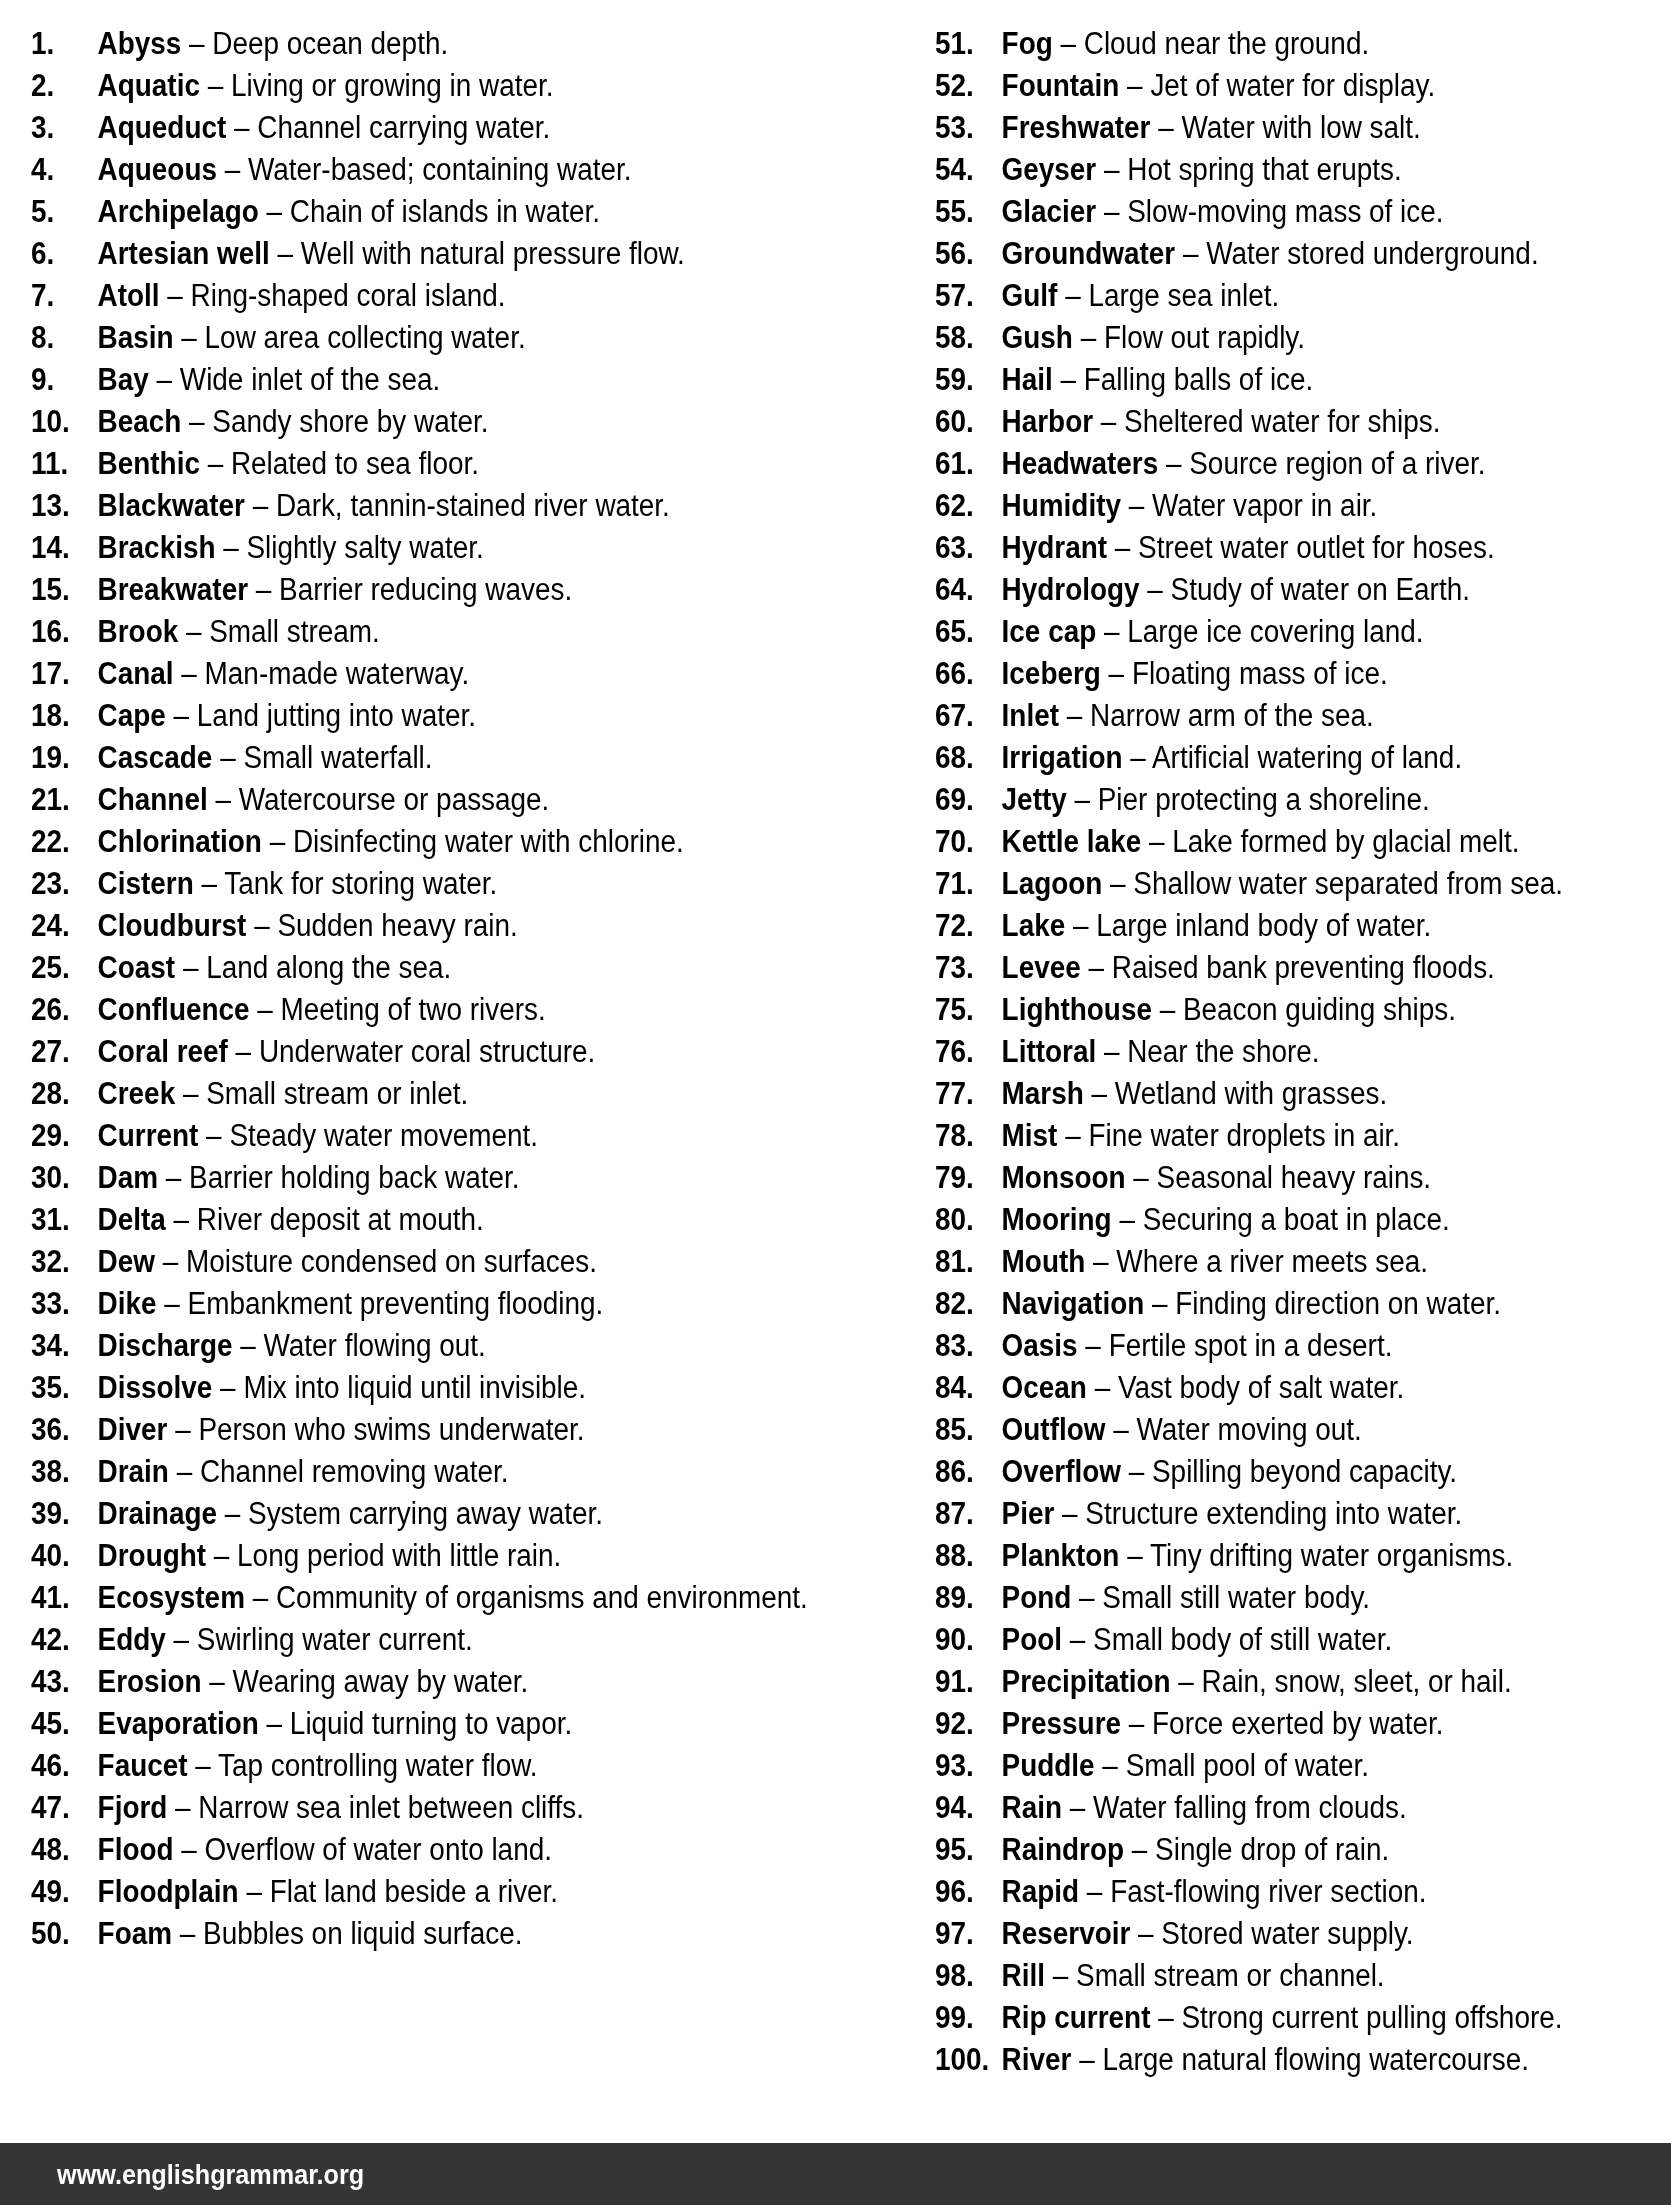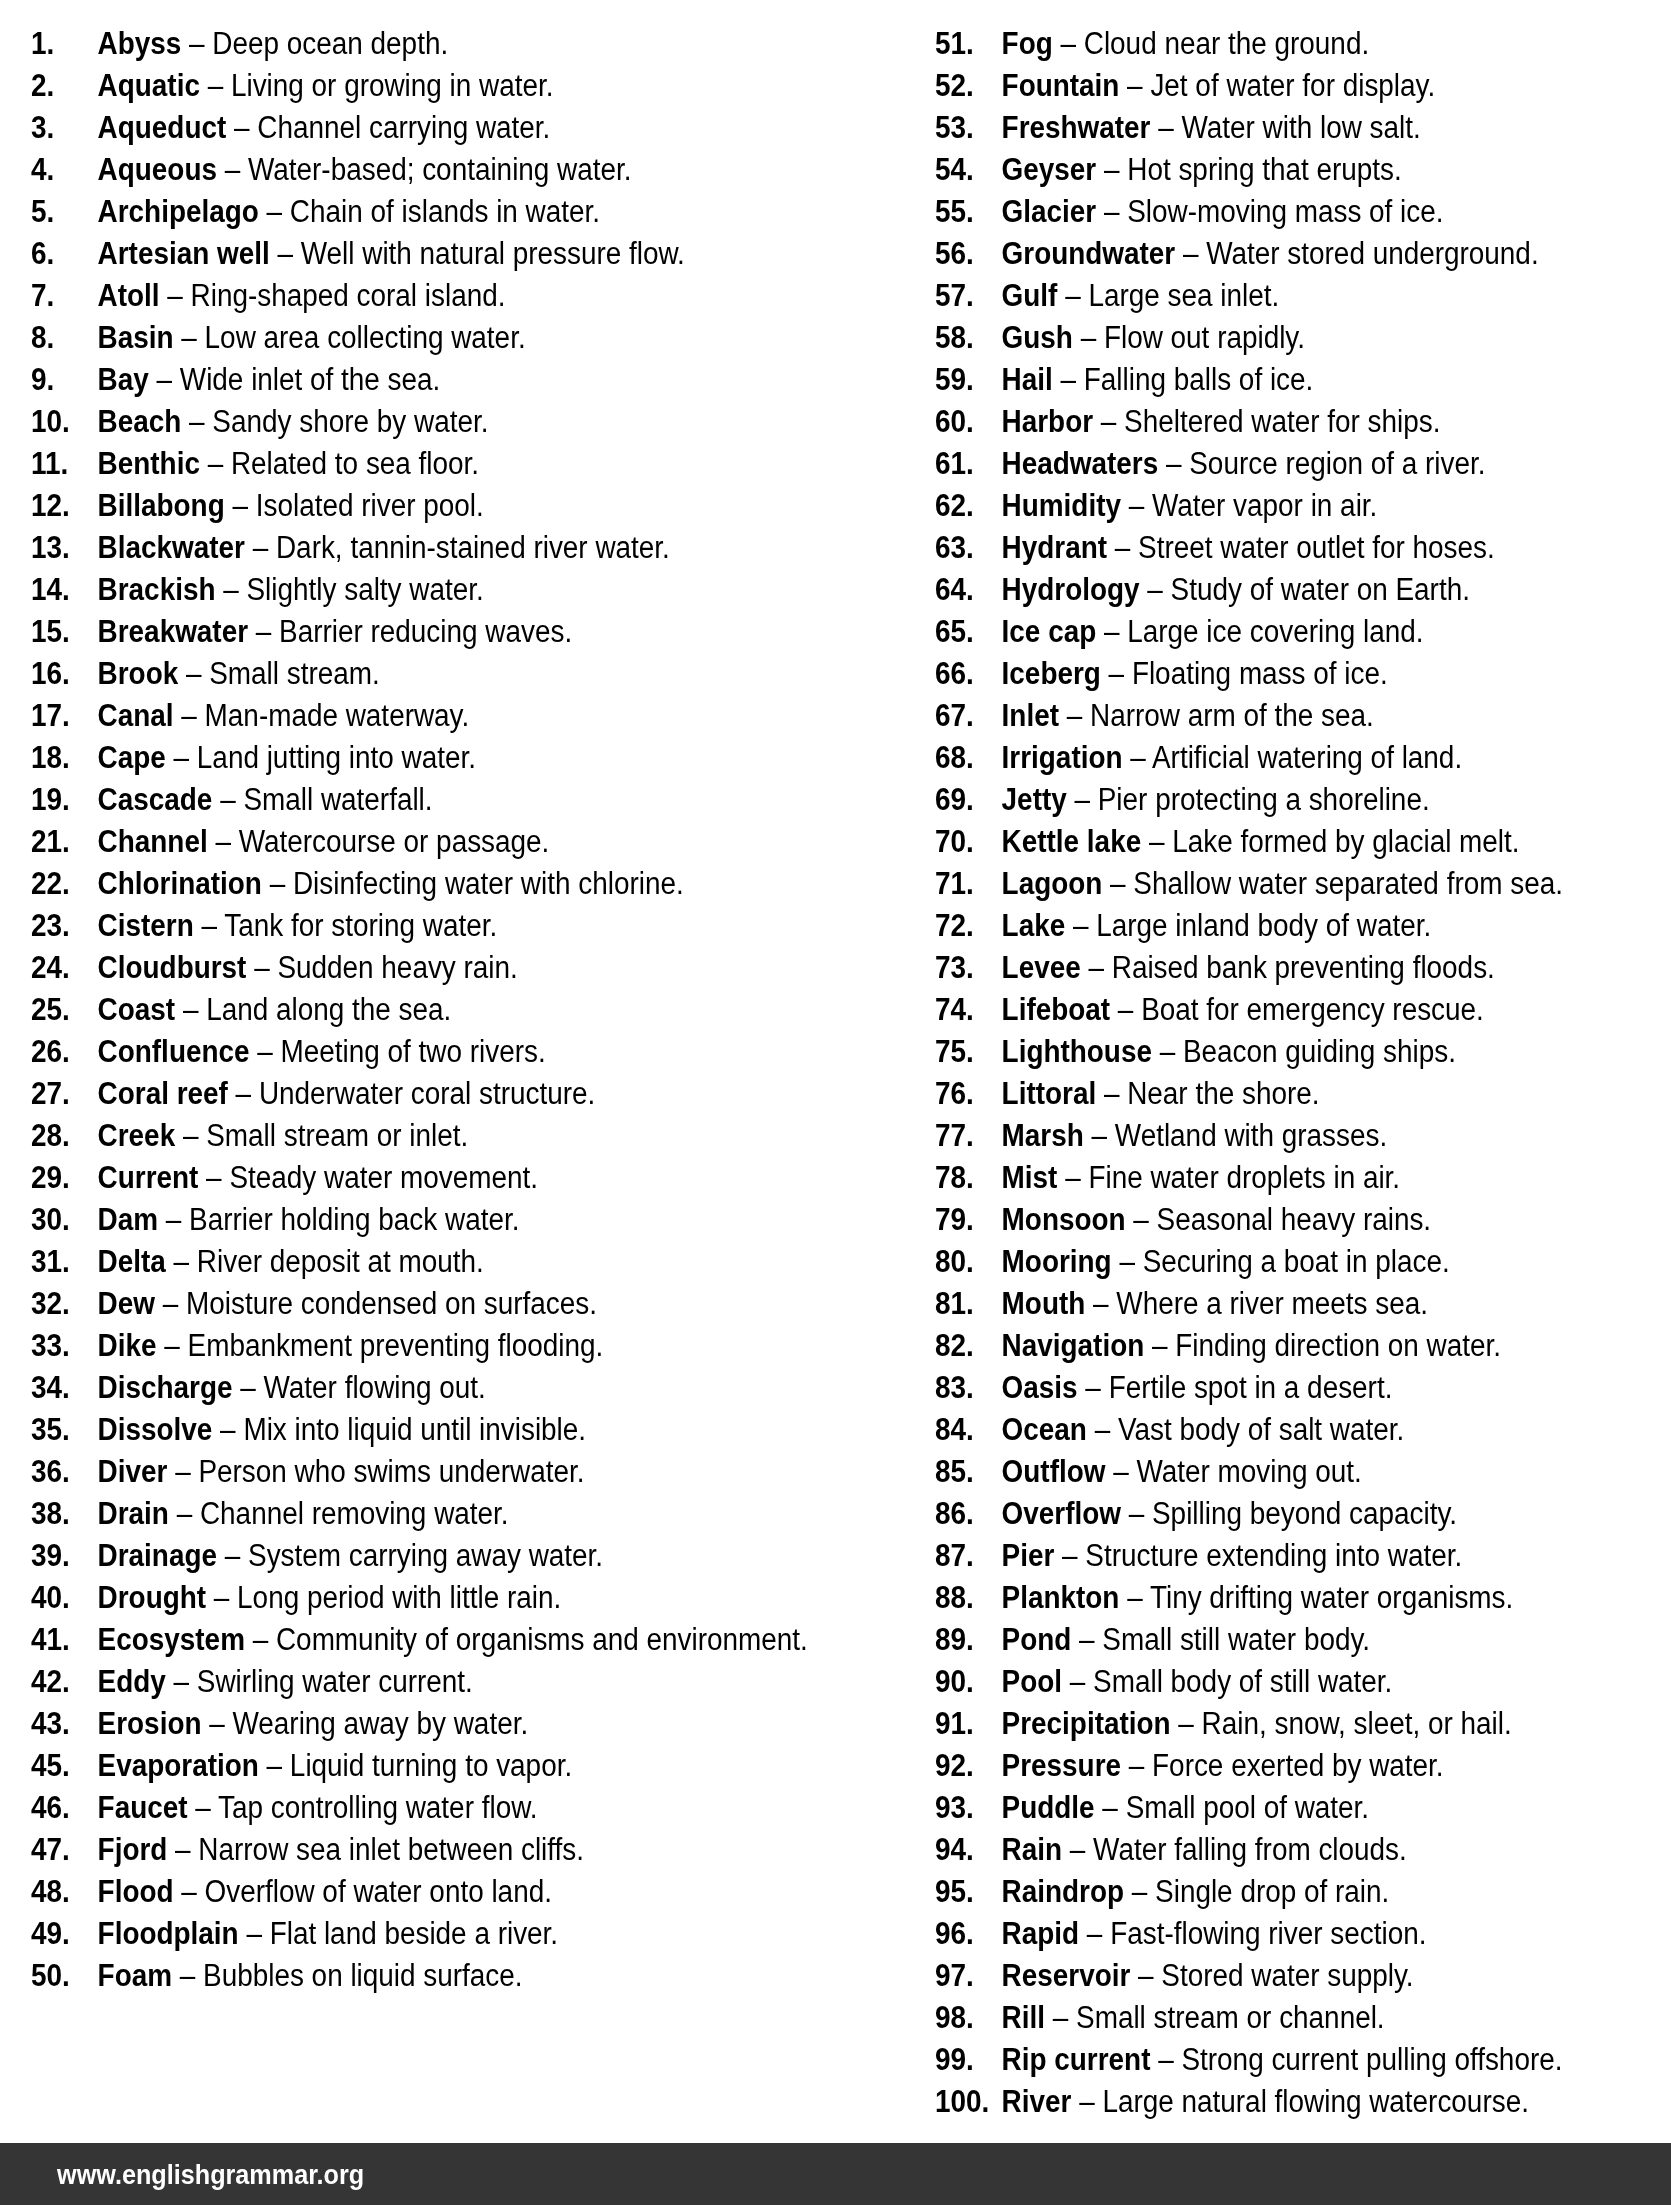--- a/index.html
+++ b/index.html
@@ -26,21 +26,20 @@
     <div class="item"><span class="inner"><span class="num">2.</span><span class="term">Aquatic</span><span class="sep" style="white-space: pre;"> – </span><span class="def">Living or growing in water.</span></span></div>
     <div class="item"><span class="inner"><span class="num">3.</span><span class="term">Aqueduct</span><span class="sep" style="white-space: pre;"> – </span><span class="def">Channel carrying water.</span></span></div>
     <div class="item"><span class="inner"><span class="num">4.</span><span class="term">Aqueous</span><span class="sep" style="white-space: pre;"> – </span><span class="def">Water-based; containing water.</span></span></div>
     <div class="item"><span class="inner"><span class="num">5.</span><span class="term">Archipelago</span><span class="sep" style="white-space: pre;"> – </span><span class="def">Chain of islands in water.</span></span></div>
     <div class="item"><span class="inner"><span class="num">6.</span><span class="term">Artesian well</span><span class="sep" style="white-space: pre;"> – </span><span class="def">Well with natural pressure flow.</span></span></div>
     <div class="item"><span class="inner"><span class="num">7.</span><span class="term">Atoll</span><span class="sep" style="white-space: pre;"> – </span><span class="def">Ring-shaped coral island.</span></span></div>
     <div class="item"><span class="inner"><span class="num">8.</span><span class="term">Basin</span><span class="sep" style="white-space: pre;"> – </span><span class="def">Low area collecting water.</span></span></div>
     <div class="item"><span class="inner"><span class="num">9.</span><span class="term">Bay</span><span class="sep" style="white-space: pre;"> – </span><span class="def">Wide inlet of the sea.</span></span></div>
     <div class="item"><span class="inner"><span class="num">10.</span><span class="term">Beach</span><span class="sep" style="white-space: pre;"> – </span><span class="def">Sandy shore by water.</span></span></div>
     <div class="item"><span class="inner"><span class="num">11.</span><span class="term">Benthic</span><span class="sep" style="white-space: pre;"> – </span><span class="def">Related to sea floor.</span></span></div>
-    <div class="item"><span class="inner"><span class="num">12.</span><span class="term">Billabong</span><span class="sep" style="white-space: pre;"> – </span><span class="def">Isolated river pool.</span></span></div>
     <div class="item"><span class="inner"><span class="num">13.</span><span class="term">Blackwater</span><span class="sep" style="white-space: pre;"> – </span><span class="def">Dark, tannin-stained river water.</span></span></div>
     <div class="item"><span class="inner"><span class="num">14.</span><span class="term">Brackish</span><span class="sep" style="white-space: pre;"> – </span><span class="def">Slightly salty water.</span></span></div>
     <div class="item"><span class="inner"><span class="num">15.</span><span class="term">Breakwater</span><span class="sep" style="white-space: pre;"> – </span><span class="def">Barrier reducing waves.</span></span></div>
     <div class="item"><span class="inner"><span class="num">16.</span><span class="term">Brook</span><span class="sep" style="white-space: pre;"> – </span><span class="def">Small stream.</span></span></div>
     <div class="item"><span class="inner"><span class="num">17.</span><span class="term">Canal</span><span class="sep" style="white-space: pre;"> – </span><span class="def">Man-made waterway.</span></span></div>
     <div class="item"><span class="inner"><span class="num">18.</span><span class="term">Cape</span><span class="sep" style="white-space: pre;"> – </span><span class="def">Land jutting into water.</span></span></div>
     <div class="item"><span class="inner"><span class="num">19.</span><span class="term">Cascade</span><span class="sep" style="white-space: pre;"> – </span><span class="def">Small waterfall.</span></span></div>
     <div class="item"><span class="inner"><span class="num">21.</span><span class="term">Channel</span><span class="sep" style="white-space: pre;"> – </span><span class="def">Watercourse or passage.</span></span></div>
     <div class="item"><span class="inner"><span class="num">22.</span><span class="term">Chlorination</span><span class="sep" style="white-space: pre;"> – </span><span class="def">Disinfecting water with chlorine.</span></span></div>
     <div class="item"><span class="inner"><span class="num">23.</span><span class="term">Cistern</span><span class="sep" style="white-space: pre;"> – </span><span class="def">Tank for storing water.</span></span></div>
@@ -87,21 +86,20 @@
     <div class="item"><span class="inner"><span class="num">64.</span><span class="term">Hydrology</span><span class="sep" style="white-space: pre;"> – </span><span class="def">Study of water on Earth.</span></span></div>
     <div class="item"><span class="inner"><span class="num">65.</span><span class="term">Ice cap</span><span class="sep" style="white-space: pre;"> – </span><span class="def">Large ice covering land.</span></span></div>
     <div class="item"><span class="inner"><span class="num">66.</span><span class="term">Iceberg</span><span class="sep" style="white-space: pre;"> – </span><span class="def">Floating mass of ice.</span></span></div>
     <div class="item"><span class="inner"><span class="num">67.</span><span class="term">Inlet</span><span class="sep" style="white-space: pre;"> – </span><span class="def">Narrow arm of the sea.</span></span></div>
     <div class="item"><span class="inner"><span class="num">68.</span><span class="term">Irrigation</span><span class="sep" style="white-space: pre;"> – </span><span class="def">Artificial watering of land.</span></span></div>
     <div class="item"><span class="inner"><span class="num">69.</span><span class="term">Jetty</span><span class="sep" style="white-space: pre;"> – </span><span class="def">Pier protecting a shoreline.</span></span></div>
     <div class="item"><span class="inner"><span class="num">70.</span><span class="term">Kettle lake</span><span class="sep" style="white-space: pre;"> – </span><span class="def">Lake formed by glacial melt.</span></span></div>
     <div class="item"><span class="inner"><span class="num">71.</span><span class="term">Lagoon</span><span class="sep" style="white-space: pre;"> – </span><span class="def">Shallow water separated from sea.</span></span></div>
     <div class="item"><span class="inner"><span class="num">72.</span><span class="term">Lake</span><span class="sep" style="white-space: pre;"> – </span><span class="def">Large inland body of water.</span></span></div>
     <div class="item"><span class="inner"><span class="num">73.</span><span class="term">Levee</span><span class="sep" style="white-space: pre;"> – </span><span class="def">Raised bank preventing floods.</span></span></div>
-    <div class="item"><span class="inner"><span class="num">74.</span><span class="term">Lifeboat</span><span class="sep" style="white-space: pre;"> – </span><span class="def">Boat for emergency rescue.</span></span></div>
     <div class="item"><span class="inner"><span class="num">75.</span><span class="term">Lighthouse</span><span class="sep" style="white-space: pre;"> – </span><span class="def">Beacon guiding ships.</span></span></div>
     <div class="item"><span class="inner"><span class="num">76.</span><span class="term">Littoral</span><span class="sep" style="white-space: pre;"> – </span><span class="def">Near the shore.</span></span></div>
     <div class="item"><span class="inner"><span class="num">77.</span><span class="term">Marsh</span><span class="sep" style="white-space: pre;"> – </span><span class="def">Wetland with grasses.</span></span></div>
     <div class="item"><span class="inner"><span class="num">78.</span><span class="term">Mist</span><span class="sep" style="white-space: pre;"> – </span><span class="def">Fine water droplets in air.</span></span></div>
     <div class="item"><span class="inner"><span class="num">79.</span><span class="term">Monsoon</span><span class="sep" style="white-space: pre;"> – </span><span class="def">Seasonal heavy rains.</span></span></div>
     <div class="item"><span class="inner"><span class="num">80.</span><span class="term">Mooring</span><span class="sep" style="white-space: pre;"> – </span><span class="def">Securing a boat in place.</span></span></div>
     <div class="item"><span class="inner"><span class="num">81.</span><span class="term">Mouth</span><span class="sep" style="white-space: pre;"> – </span><span class="def">Where a river meets sea.</span></span></div>
     <div class="item"><span class="inner"><span class="num">82.</span><span class="term">Navigation</span><span class="sep" style="white-space: pre;"> – </span><span class="def">Finding direction on water.</span></span></div>
     <div class="item"><span class="inner"><span class="num">83.</span><span class="term">Oasis</span><span class="sep" style="white-space: pre;"> – </span><span class="def">Fertile spot in a desert.</span></span></div>
     <div class="item"><span class="inner"><span class="num">84.</span><span class="term">Ocean</span><span class="sep" style="white-space: pre;"> – </span><span class="def">Vast body of salt water.</span></span></div>

